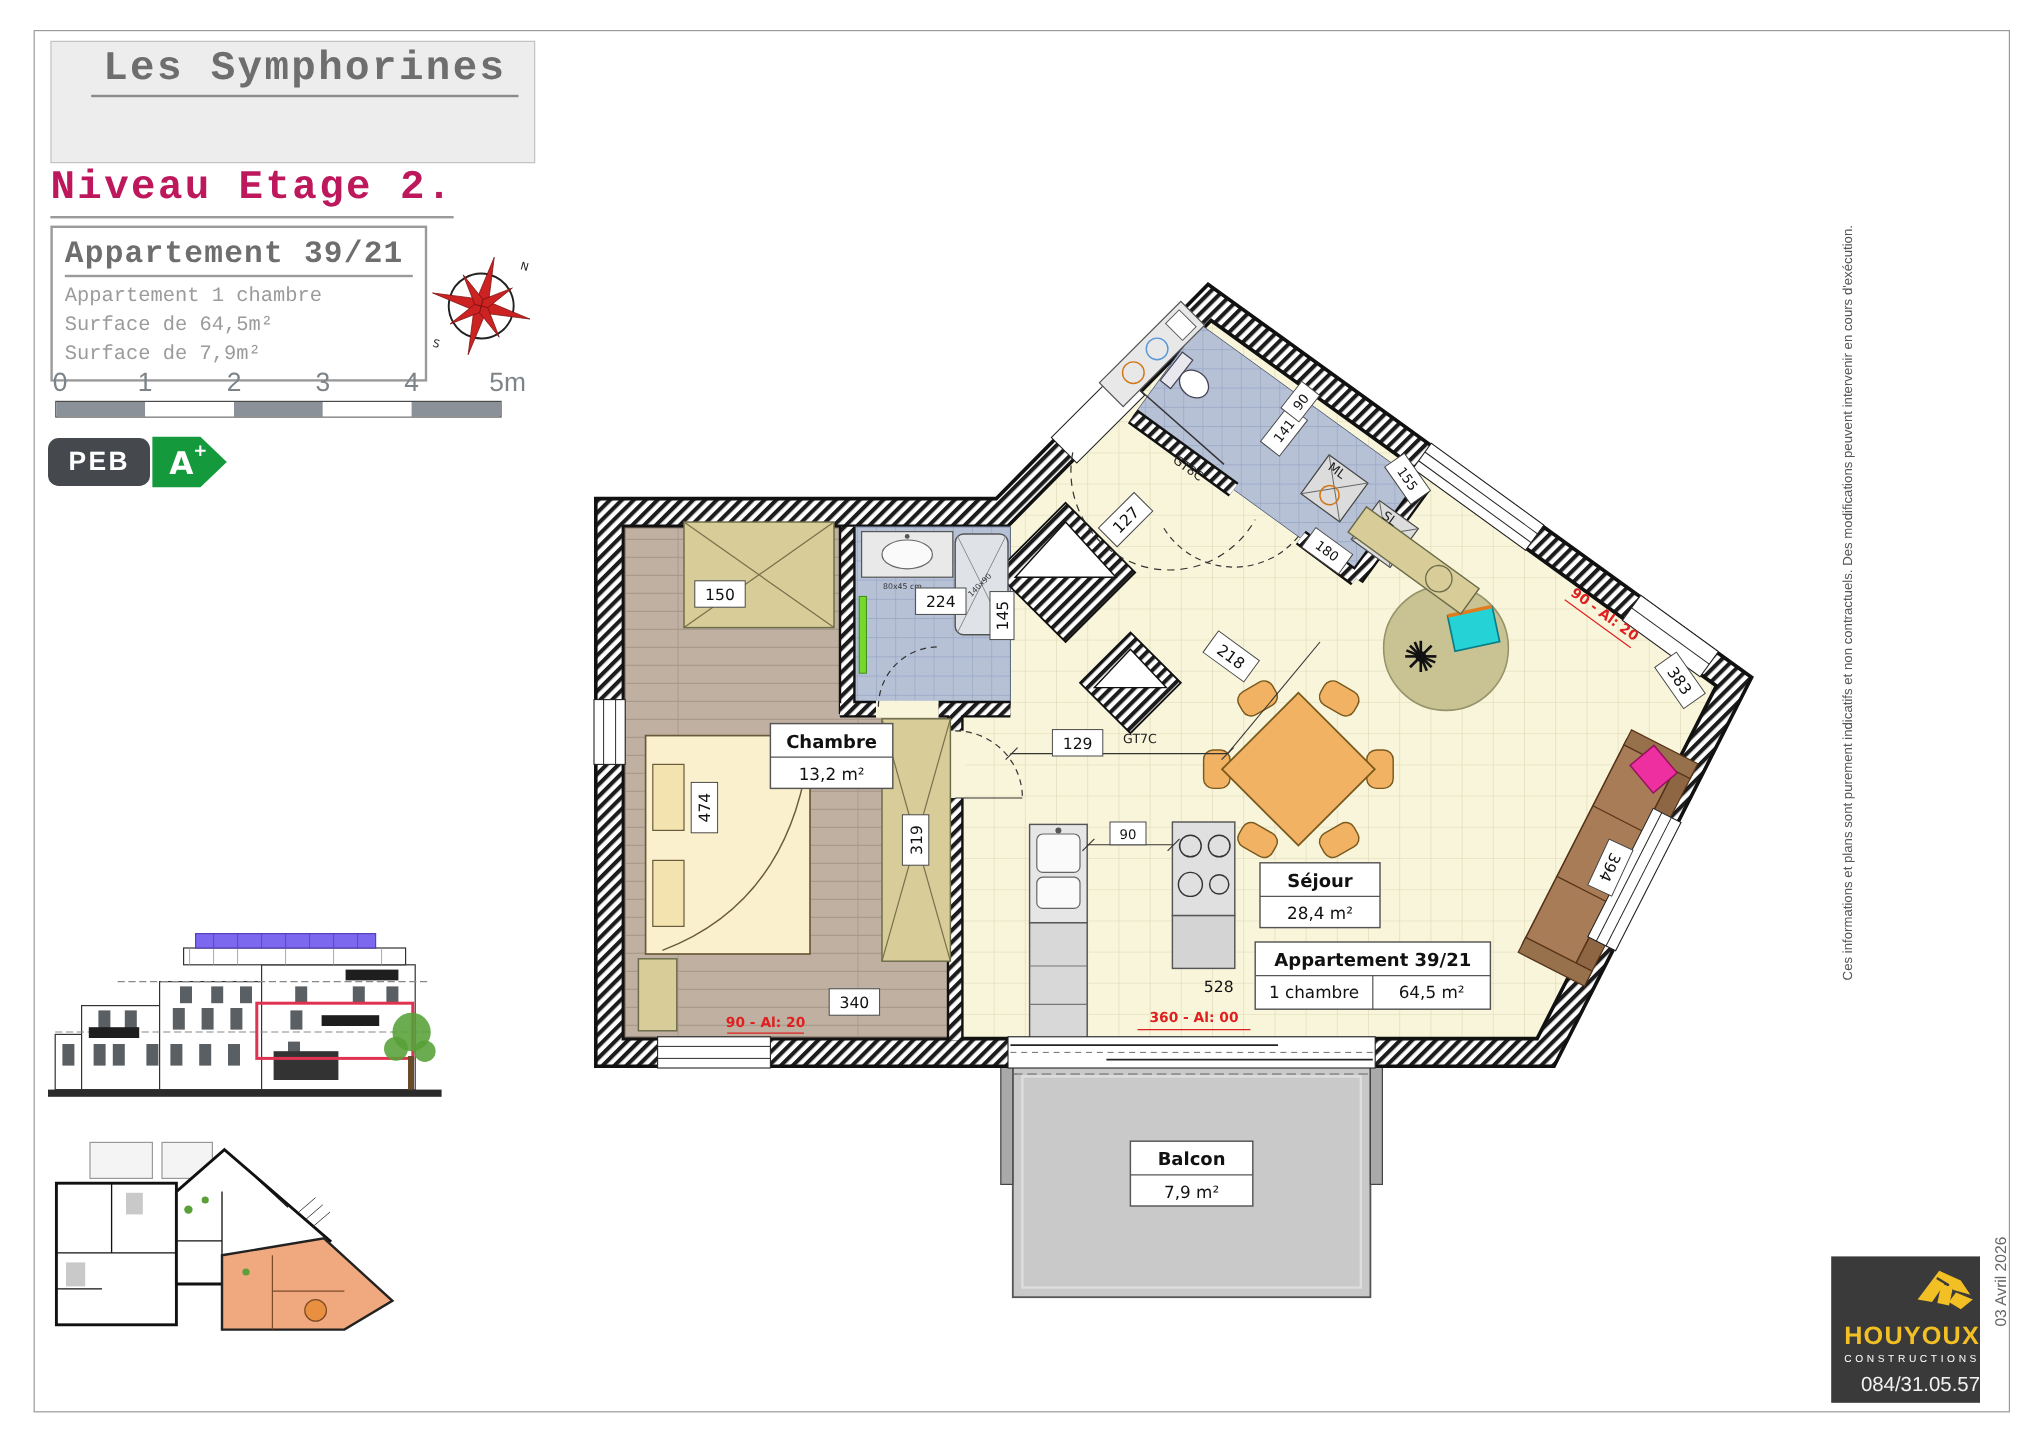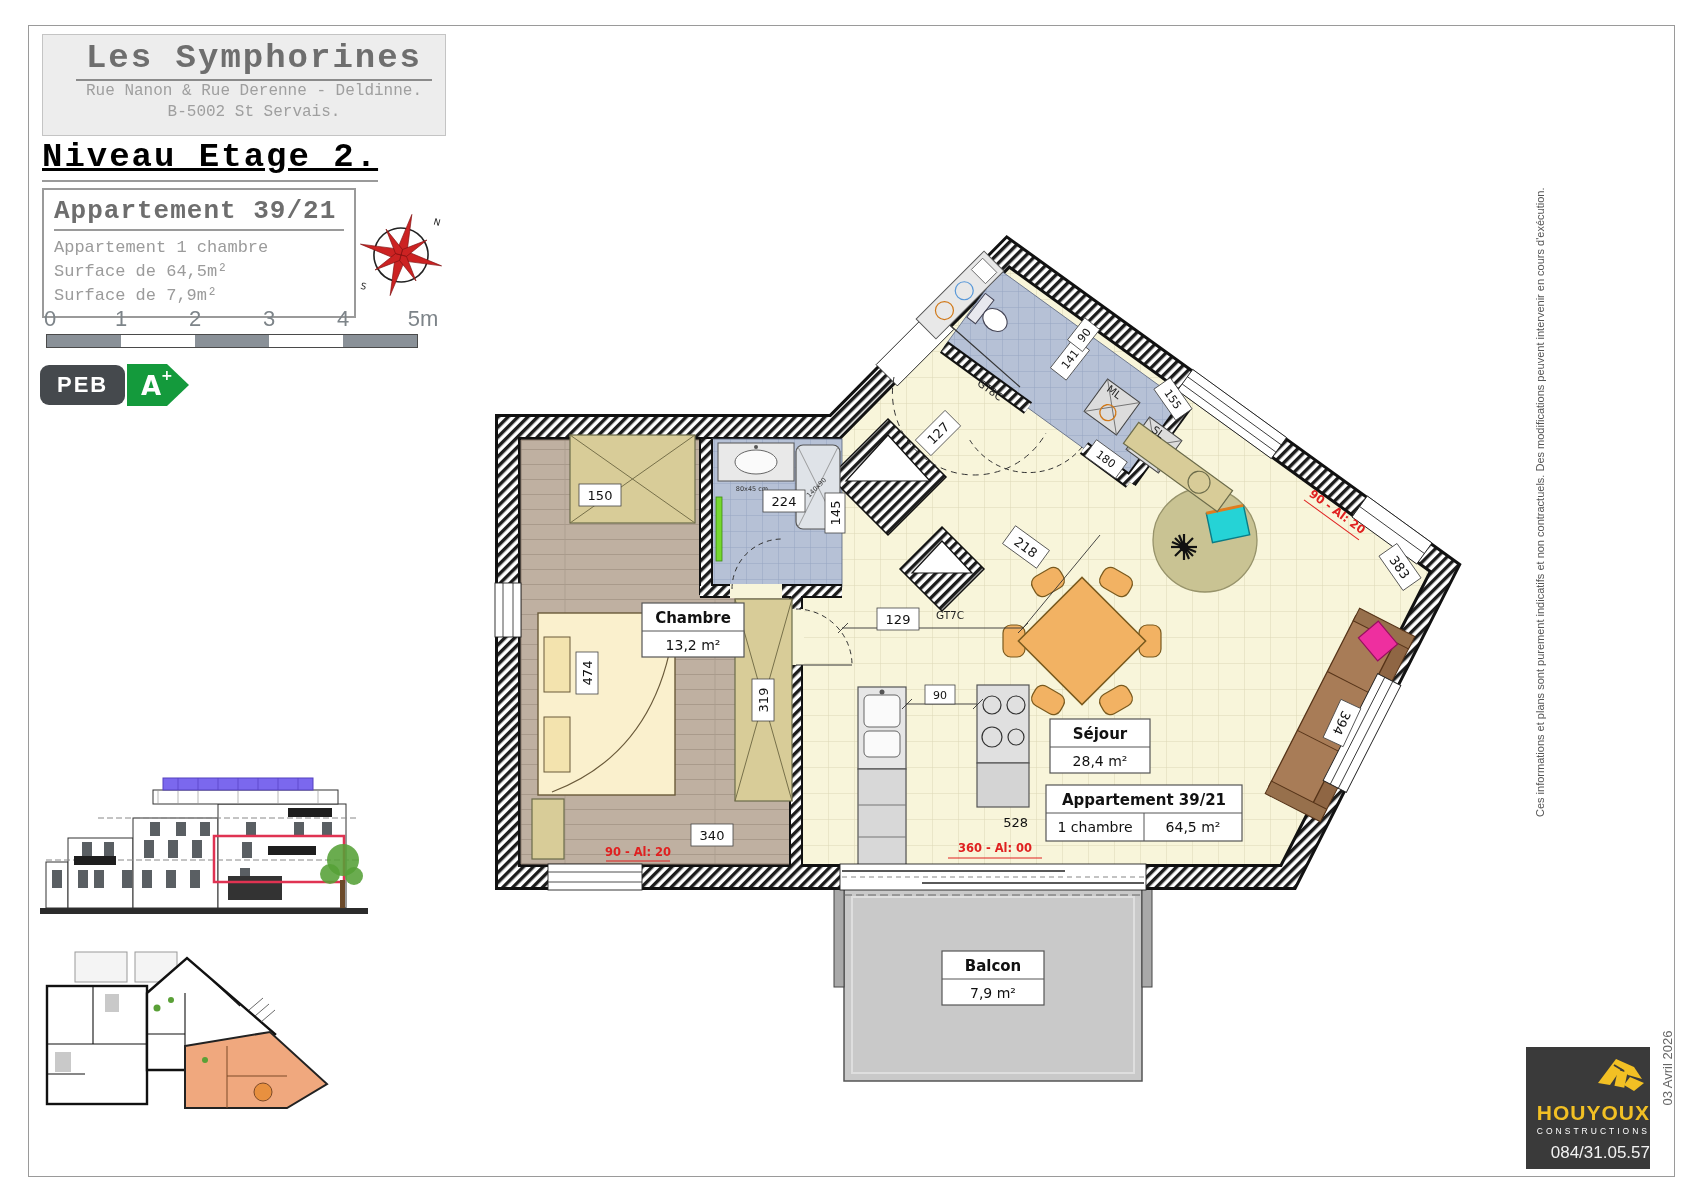--- a/index.html
+++ b/index.html
@@ -7,22 +7,22 @@
        font-family:"Liberation Sans", sans-serif;}
   .abs{position:absolute;}
   .frame{border:1px solid #9a9a9a;}
   
   .hdr-card{background:#ededed;border:1px solid #c4c4c4;text-align:center;
             font-family:"Liberation Mono", monospace;color:#9f9f9f;}
   .hdr-title{font-size:34px;font-weight:bold;color:#6e6e6e;letter-spacing:2px;
              display:inline-block;border-bottom:2px solid #8b8b8b;padding:4px 10px 2px;}
   .hdr-addr{font-size:16px;line-height:21px;}
   .level-title{font-family:"Liberation Mono", monospace;font-size:34px;font-weight:bold;
-               color:#000000;letter-spacing:2px;border-bottom:2px solid #9a9a9a;
-               display:inline-block;padding-bottom:4px;text-decoration:underline;}
+               color:#be185d;letter-spacing:2px;border-bottom:2px solid #9a9a9a;
+               display:inline-block;padding-bottom:4px;}
   .apt-card{border:2px solid #9a9a9a;background:#fff;padding:6px 10px 8px;
             font-family:"Liberation Mono", monospace;}
   .apt-card .t{font-size:26px;font-weight:bold;color:#6e6e6e;letter-spacing:1px;
                border-bottom:2px solid #9a9a9a;padding-bottom:3px;margin-bottom:5px;}
   .apt-card .l{font-size:17px;color:#9b9b9b;line-height:24px;}
   
   .sb-num{position:absolute;top:0;font-size:22px;color:#7d8489;transform:translateX(-50%);
           font-family:"Liberation Sans", sans-serif;}
   .sb-bar{position:absolute;top:28px;left:0;height:12px;width:370px;border:1px solid #4a4a4a;
           display:flex;}
@@ -54,24 +54,20 @@
   .lblbox{fill:#fff;stroke:#444;stroke-width:0.8;}
   .paper{fill:#fff;stroke:#555;stroke-width:1.2;}
 </style>
 </head>
 <body>
 
 <div class="abs frame" style="left:28px;top:25px;width:1645px;height:1150px;"></div>
 
 <div class="abs hdr-card" style="left:42px;top:34px;width:382px;height:100px;padding-left:20px;">
   <div class="hdr-title">Les Symphorines</div>
-  <div class="hdr-addr">
-    <div>Rue Nanon &amp; Rue Derenne - Deldinne.</div>
-    <div>B-5002 St Servais.</div>
-  </div>
 </div>
 
 <div class="abs" style="left:42px;top:138px;">
   <span class="level-title">Niveau Etage 2.</span>
 </div>
 
 <div class="abs apt-card" style="left:42px;top:188px;width:290px;">
   <div class="t">Appartement 39/21</div>
   <div class="l">Appartement 1 chambre</div>
   <div class="l">Surface de 64,5m²</div>

